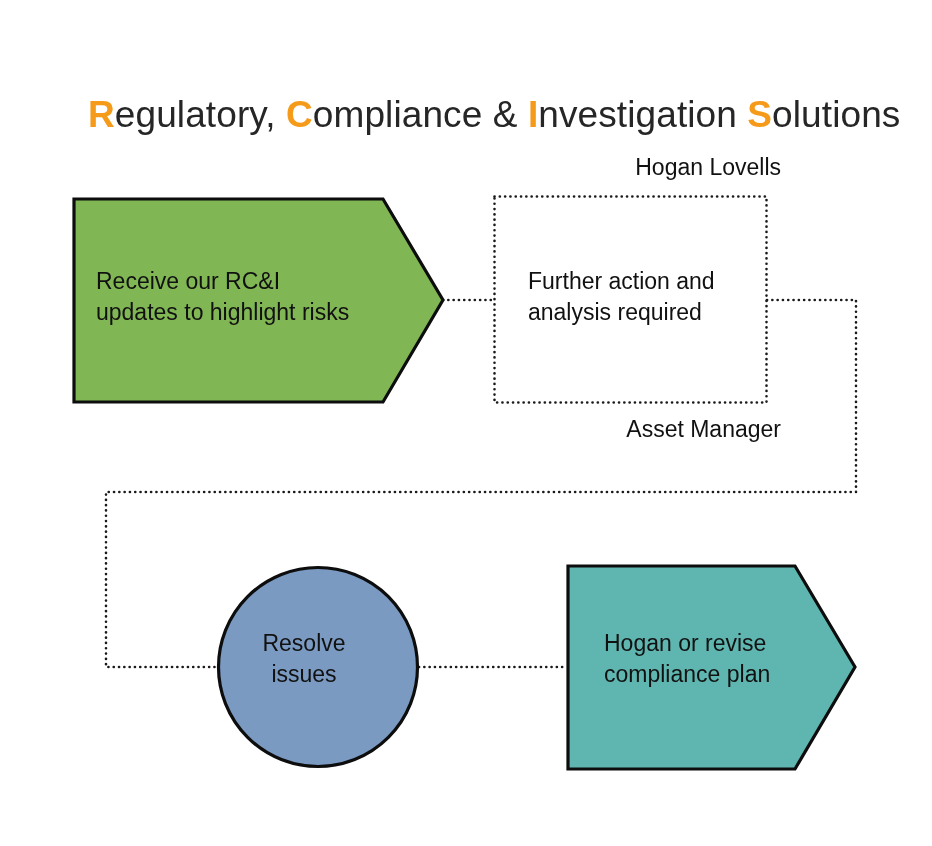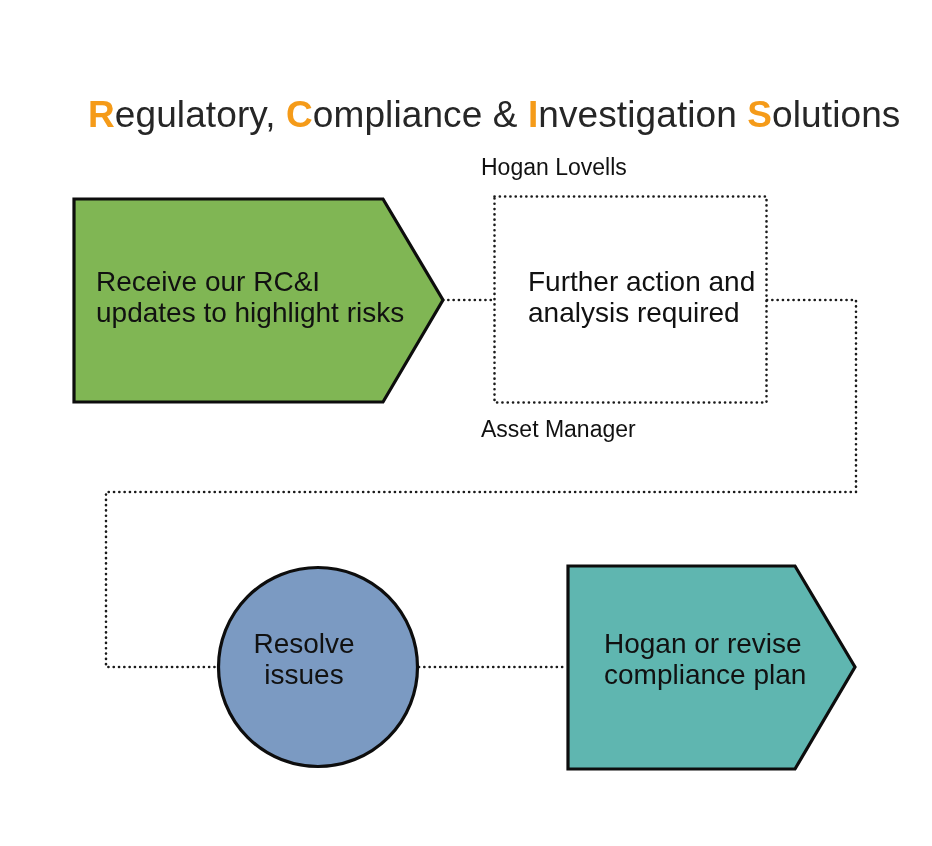--- a/index.html
+++ b/index.html
@@ -65,21 +65,21 @@
     fill: none;
     stroke: #1a1a1a;
     stroke-width: 2.6;
     stroke-dasharray: 0.1 5.2;
     stroke-linecap: round;
   }
   
   .node-label {
     position: absolute;
     color: #111111;
-    font-size: 28px;
+    font-size: 23px;
     line-height: 31px;
     font-weight: 400;
     white-space: pre-line;
   }
   #label-green {
     left: 96px;
     top: 266px;
     width: 330px;
     text-align: left;
   }
@@ -100,21 +100,21 @@
     top: 628px;
     width: 260px;
     text-align: left;
   }
   .band-label {
     position: absolute;
     color: #111111;
     font-size: 23px;
     line-height: 30px;
     font-weight: 400;
-    text-align: left;
+    text-align: right;
     white-space: nowrap;
   }
   #label-hogan {
     left: 481px;
     top: 152px;
     width: 300px;
   }
   #label-asset {
     left: 481px;
     top: 414px;

